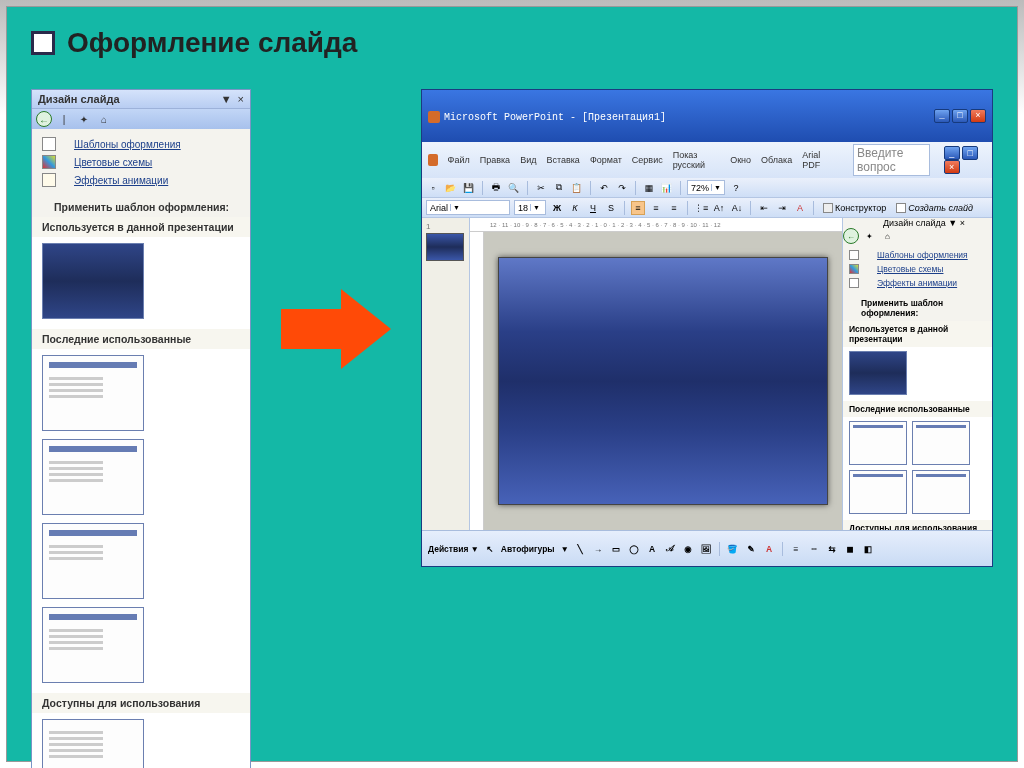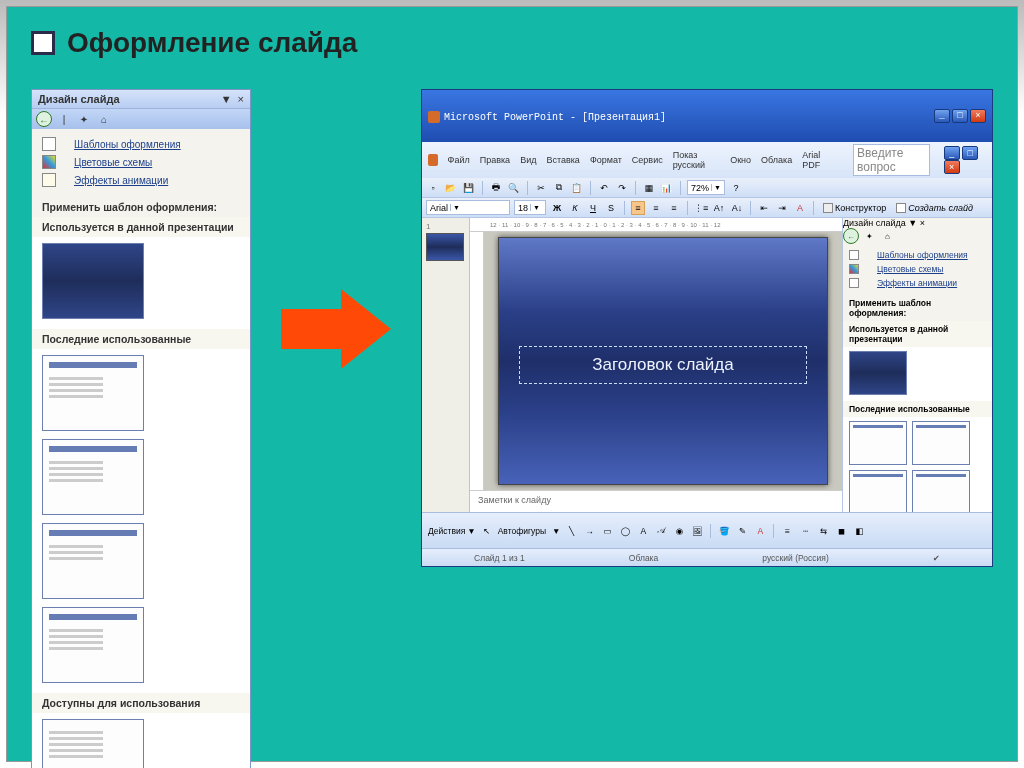--- a/index.html
+++ b/index.html
@@ -81,20 +81,21 @@
 .tp-links .link-icon {
   width: 14px; height: 14px;
   display: inline-block;
   border: 1px solid #888;
   background: #fff;
 }
 .tp-section-title {
   font-weight: bold;
   padding: 6px 10px 4px;
   font-size: 10.5px;
+  margin-left: 12px;
 }
 .tp-group-label {
   background: #f7f6ef;
   padding: 4px 10px 4px 10px;
   font-size: 10.5px;
   font-weight: bold;
 }
 .thumb-row {
   display: flex;
   flex-wrap: wrap;
@@ -277,21 +278,21 @@
   padding:4px 8px;
 }
 .rpanel {
   width: 150px;
   background:#f4f3ee;
   border-left:1px solid #b4c6e3;
   font-size:8px;
   display:flex;
   flex-direction:column;
 }
-.rpanel .tp-header { font-size:9px; }
+.rpanel .tp-header { font-size:9px;margin-left:40px; }
 .rpanel .thumb { width:58px; height:44px; }
 .rpanel .thumb-row { gap:5px; padding:4px 6px 6px; }
 .rpanel .tp-links { padding:4px 6px; }
 .rpanel .tp-links a { font-size:8.5px; }
 .rpanel .tp-section-title { font-size:8.5px; padding:4px 6px 3px; }
 .rpanel .tp-group-label { font-size:8.5px; padding:3px 6px; }
 .statusbar {
   background: linear-gradient(#e6eefc, #c9dbf4);
   border-top:1px solid #a8bcdd;
   display:flex;
@@ -303,20 +304,21 @@
 }
 .drawbar {
   background: linear-gradient(#e6eefc, #c9dbf4);
   border-top:1px solid #a8bcdd;
   display:flex;
   align-items:center;
   gap: 4px;
   padding:14px 6px;
   font-size:8.5px;
   height:36px;
+  font-weight:bold;
 }
 </style>
 </head>
 <body>
 
 <div class="page">
   <div class="title-bar">
     <div class="bullet-sq"></div>
     <div class="page-title">Оформление слайда</div>
   </div>
@@ -515,25 +517,23 @@
           <div style="font-size:8px;color:#777;margin-bottom:2px;">1</div>
           <div class="slide-thumb"></div>
         </div>
 
         <div class="editor-col">
           <div class="ruler-h">12 · 11 · 10 · 9 · 8 · 7 · 6 · 5 · 4 · 3 · 2 · 1 · 0 · 1 · 2 · 3 · 4 · 5 · 6 · 7 · 8 · 9 · 10 · 11 · 12</div>
           <div class="editor">
             <div class="ruler-v"></div>
             <div class="slide-stage">
               <div class="slide">
-                <div class="txt-box txt-title">Заголовок слайда</div>
               </div>
             </div>
           </div>
-          <div class="notes">Заметки к слайду</div>
         </div>
 
         <div class="rpanel">
           <div class="tp-header">
             <span>Дизайн слайда</span>
             <span class="right">
               <span>▼</span>
               <span>×</span>
             </span>
           </div>
@@ -607,21 +607,15 @@
         <span class="tbtn">🪣</span>
         <span class="tbtn">✎</span>
         <span class="tbtn" style="color:#c33;">A</span>
         <span class="sep"></span>
         <span class="tbtn">≡</span>
         <span class="tbtn">┄</span>
         <span class="tbtn">⇆</span>
         <span class="tbtn">◼</span>
         <span class="tbtn">◧</span>
       </div>
-      <div class="statusbar">
-        <span>Слайд 1 из 1</span>
-        <span>Облака</span>
-        <span>русский (Россия)</span>
-        <span>✔</span>
-      </div>
     </div>
   </div>
 </div>
 
 </body></html>

